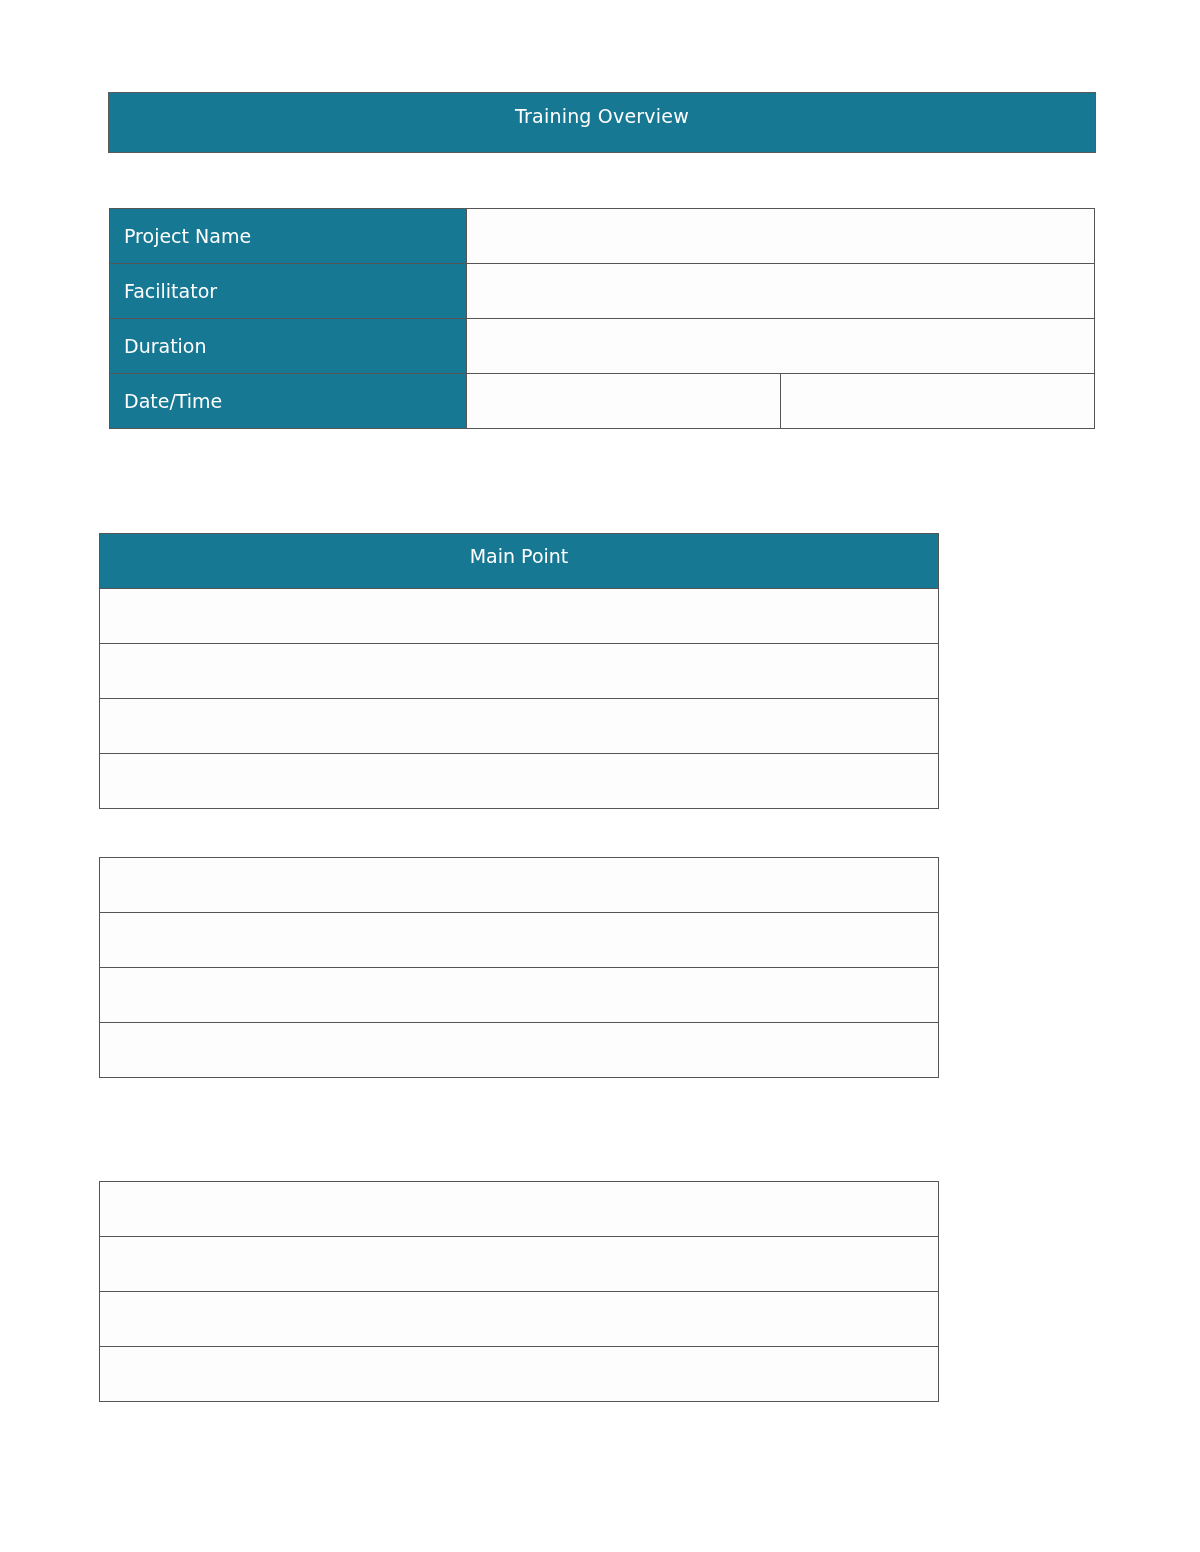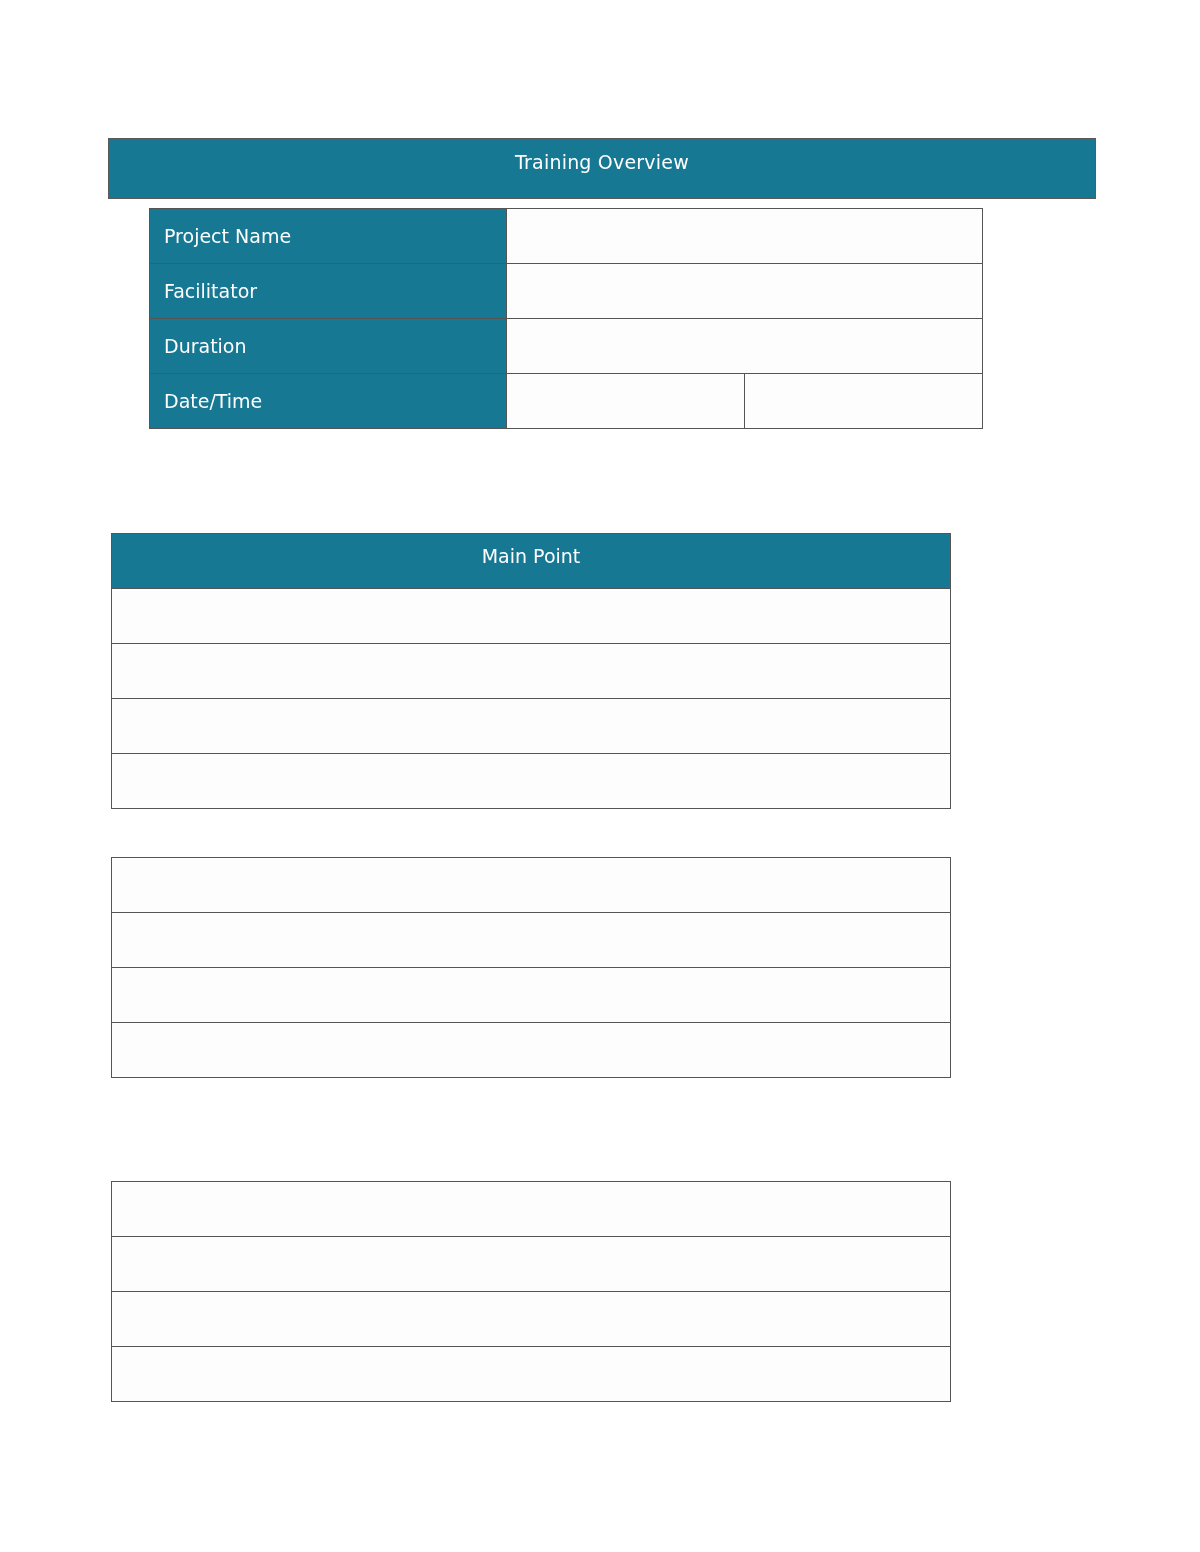--- a/index.html
+++ b/index.html
@@ -1,32 +1,32 @@
 <!DOCTYPE html>
 <html><head>
 <meta charset="utf-8">
 <style>
   html, body { margin: 0; padding: 0; background: #ffffff; }
   body { width: 1200px; height: 1552px; position: relative; font-family: "DejaVu Sans", sans-serif; }
-  .teal { background: #177893; color: #ffffff; margin-top: 46px; }
+  .teal { background: #177893; color: #ffffff; }
   .title-bar {
     position: absolute; left: 108px; top: 92px; width: 986px; height: 59px;
     border: 1px solid #5a5a5a; box-sizing: content-box;
     display: flex; justify-content: center; align-items: flex-start;
   }
   .title-bar span { font-size: 19px; margin-top: 12px; letter-spacing: 0.2px; }
   .info-table {
-    position: absolute; left: 109px; top: 208px; width: 834px;
-    border-collapse: collapse; table-layout: fixed; margin-left: 40px;
+    position: absolute; left: 109px; top: 208px; width: 986px;
+    border-collapse: collapse; table-layout: fixed;
   }
   .info-table td { border: 1px solid #555; height: 54px; padding: 0; vertical-align: middle; }
   .info-table td.label { width: 342px; padding-left: 14px; font-size: 19px; color: #fff; background: #177893; }
   .info-table td.value { background: #fdfdfd; }
   .section {
-    position: absolute; left: 111px; width: 840px;
+    position: absolute; left: 99px; width: 840px;
     border-collapse: collapse; table-layout: fixed; padding-left: 17px;
   }
   .section th {
     height: 54px; background: #177893; color: #fff; font-weight: normal;
     font-size: 19px; border: 1px solid #555; padding: 0; vertical-align: top;
   }
   .section th span { display: block; margin-top: 11px; }
   .section td { height: 54px; border: 1px solid #555; background: #fdfdfd; padding: 0; }
 </style>
 </head>

